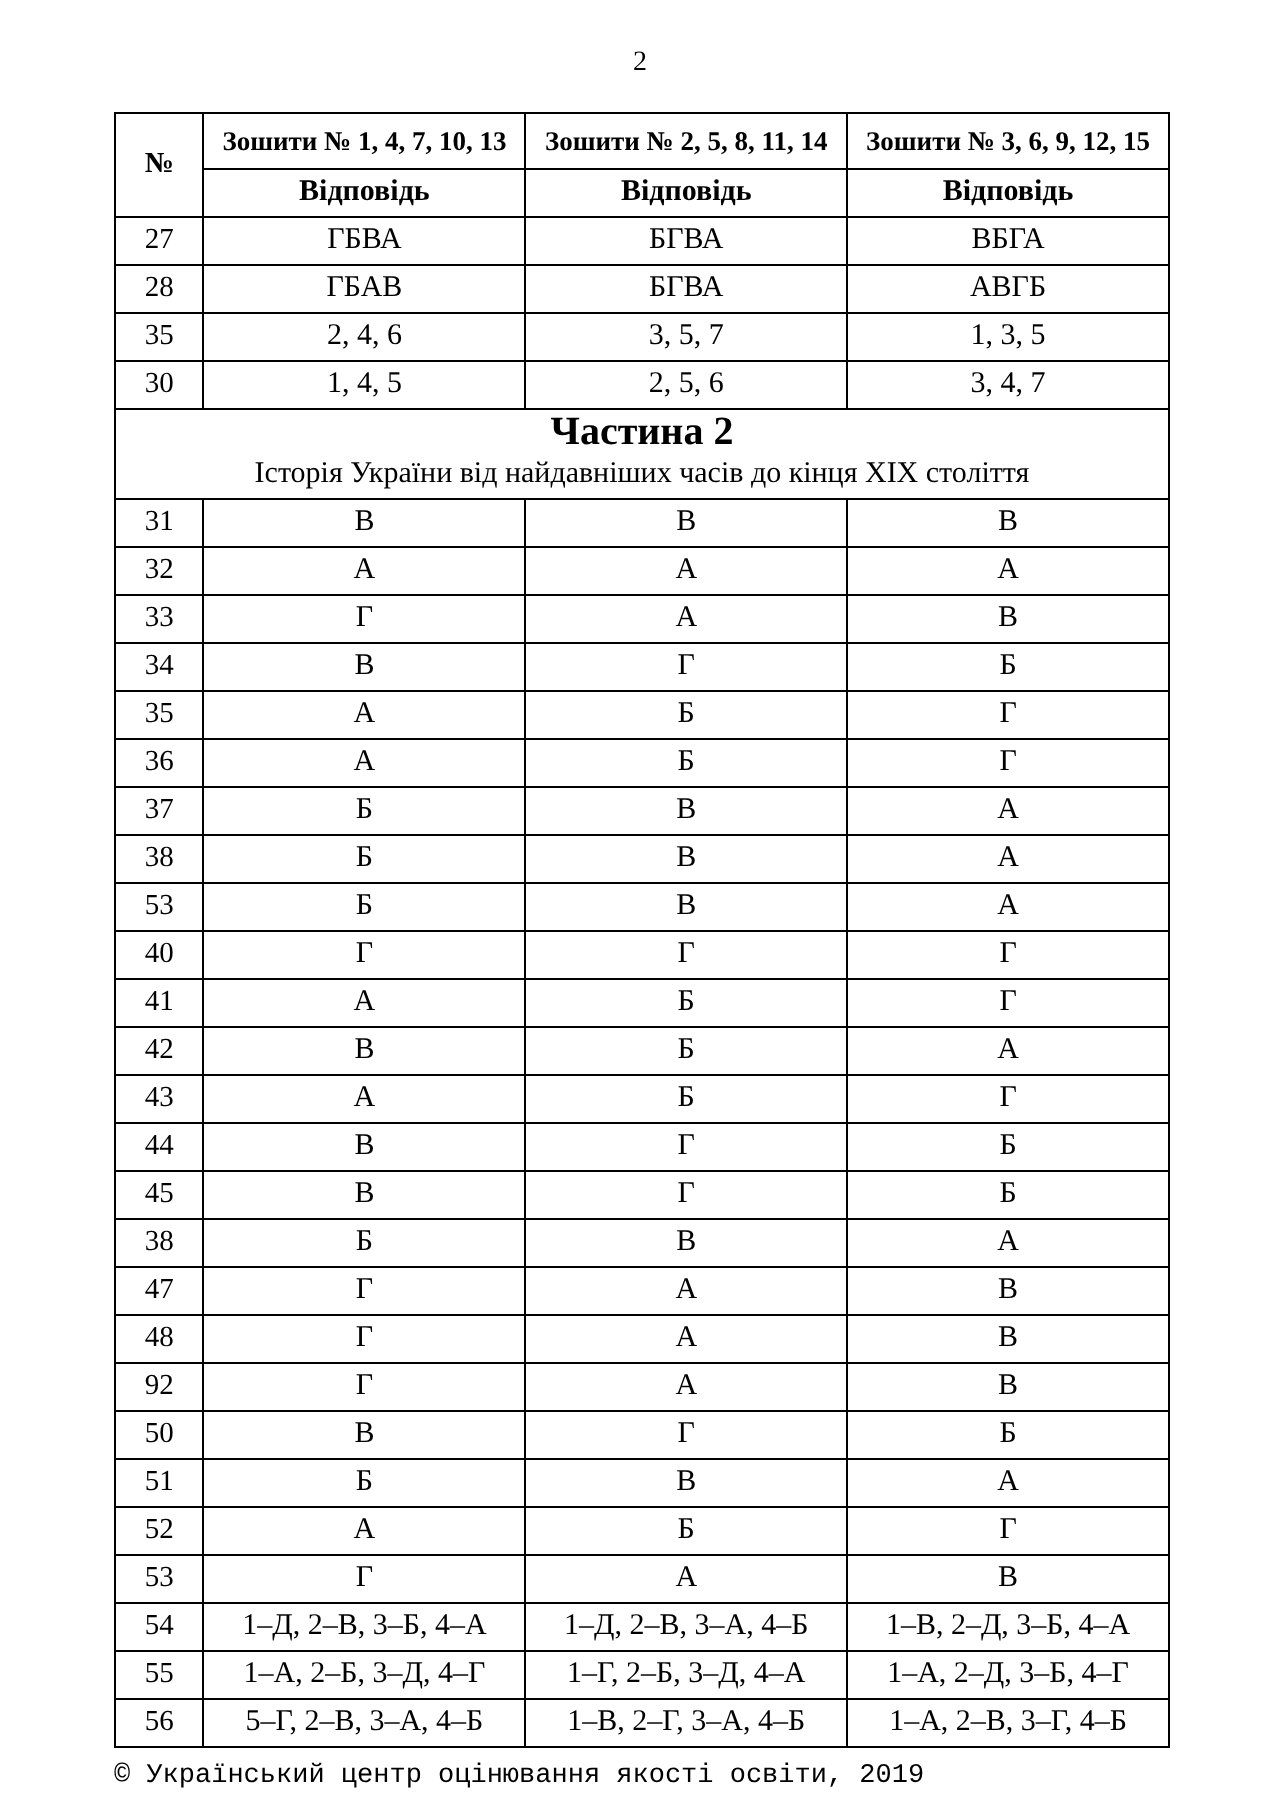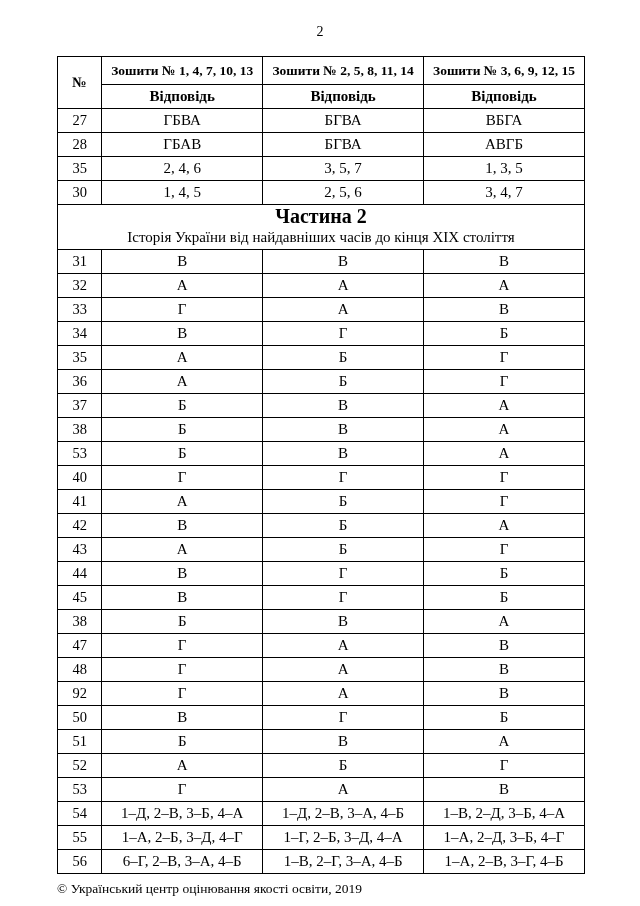--- a/index.html
+++ b/index.html
@@ -70,20 +70,21 @@
     font-size: 20px;
     line-height: 21px;
   }
   .section-subtitle {
     font-size: 15px;
     line-height: 21px;
   }
   .footer {
     margin: 7px 0 16px 57px;
     font-size: 13.5px;
+    font-family: Liberation Mono, monospace;
   }
 </style>
 </head>
 <body>
 
 <div class="page">
 
   <div class="page-number">2</div>
 
   <table class="answers">
@@ -282,21 +283,21 @@
           <td class="ans">1–В, 2–Д, 3–Б, 4–А</td>
         </tr>
         <tr>
           <td class="num">55</td>
           <td class="ans">1–А, 2–Б, 3–Д, 4–Г</td>
           <td class="ans">1–Г, 2–Б, 3–Д, 4–А</td>
           <td class="ans">1–А, 2–Д, 3–Б, 4–Г</td>
         </tr>
         <tr>
           <td class="num">56</td>
-          <td class="ans">6–Г, 2–В, 3–А, 4–Б</td>
+          <td class="ans">5–Г, 2–В, 3–А, 4–Б</td>
           <td class="ans">1–В, 2–Г, 3–А, 4–Б</td>
           <td class="ans">1–А, 2–В, 3–Г, 4–Б</td>
         </tr>
       </tbody>
   </table>
 
   <div class="footer">© Український центр оцінювання якості освіти, 2019</div>
 
 </div>
 

